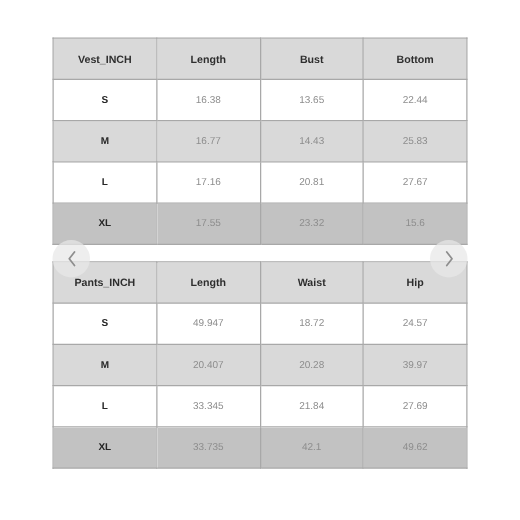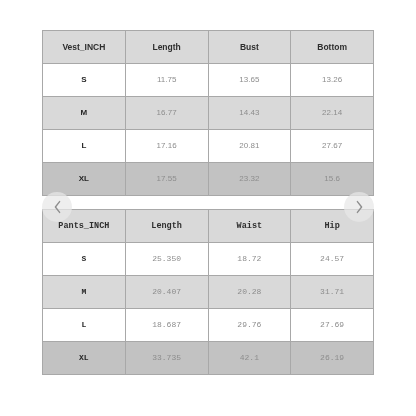--- a/index.html
+++ b/index.html
@@ -32,21 +32,20 @@
   .size-table {
     width: 332px;
     border-collapse: collapse;
     table-layout: fixed;
     background: #ffffff;
     padding-left: 48px;
   }
 
   .size-table + .size-table {
     margin-top: 13px;
-    font-family: Liberation Mono, monospace;
   }
 
   .size-table th,
   .size-table td {
     border: 1px solid #a8a8a8;
     height: 33px;
     padding: 0 2px;
     text-align: center;
     vertical-align: middle;
     font-size: 8.5px;
@@ -140,29 +139,29 @@
         <tr class="row-head">
           <th>Vest_INCH</th>
           <th>Length</th>
           <th>Bust</th>
           <th>Bottom</th>
         </tr>
       </thead>
       <tbody>
         <tr class="row-plain">
           <td class="cell-size">S</td>
-          <td class="cell-value">11.75</td>
+          <td class="cell-value">16.38</td>
           <td class="cell-value">13.65</td>
-          <td class="cell-value">13.26</td>
+          <td class="cell-value">22.44</td>
         </tr>
         <tr class="row-shade-light">
           <td class="cell-size">M</td>
           <td class="cell-value">16.77</td>
           <td class="cell-value">14.43</td>
-          <td class="cell-value">22.14</td>
+          <td class="cell-value">25.83</td>
         </tr>
         <tr class="row-plain">
           <td class="cell-size">L</td>
           <td class="cell-value">17.16</td>
           <td class="cell-value">20.81</td>
           <td class="cell-value">27.67</td>
         </tr>
         <tr class="row-shade-dark">
           <td class="cell-size">XL</td>
           <td class="cell-value">17.55</td>
@@ -177,41 +176,41 @@
         <tr class="row-head">
           <th>Pants_INCH</th>
           <th>Length</th>
           <th>Waist</th>
           <th>Hip</th>
         </tr>
       </thead>
       <tbody>
         <tr class="row-plain">
           <td class="cell-size">S</td>
-          <td class="cell-value">25.350</td>
+          <td class="cell-value">49.947</td>
           <td class="cell-value">18.72</td>
           <td class="cell-value">24.57</td>
         </tr>
         <tr class="row-shade-light">
           <td class="cell-size">M</td>
           <td class="cell-value">20.407</td>
           <td class="cell-value">20.28</td>
-          <td class="cell-value">31.71</td>
+          <td class="cell-value">39.97</td>
         </tr>
         <tr class="row-plain">
           <td class="cell-size">L</td>
-          <td class="cell-value">18.687</td>
-          <td class="cell-value">29.76</td>
+          <td class="cell-value">33.345</td>
+          <td class="cell-value">21.84</td>
           <td class="cell-value">27.69</td>
         </tr>
         <tr class="row-shade-dark">
           <td class="cell-size">XL</td>
           <td class="cell-value">33.735</td>
           <td class="cell-value">42.1</td>
-          <td class="cell-value">26.19</td>
+          <td class="cell-value">49.62</td>
         </tr>
       </tbody>
     </table>
 
   </div>
 
   <button class="nav-arrow" id="nav-prev">
     <span>
       <svg viewBox="0 0 11 14" aria-hidden="true">
           <path d="M7.6 1.6 L3.4 7 L7.6 12.4"></path>

